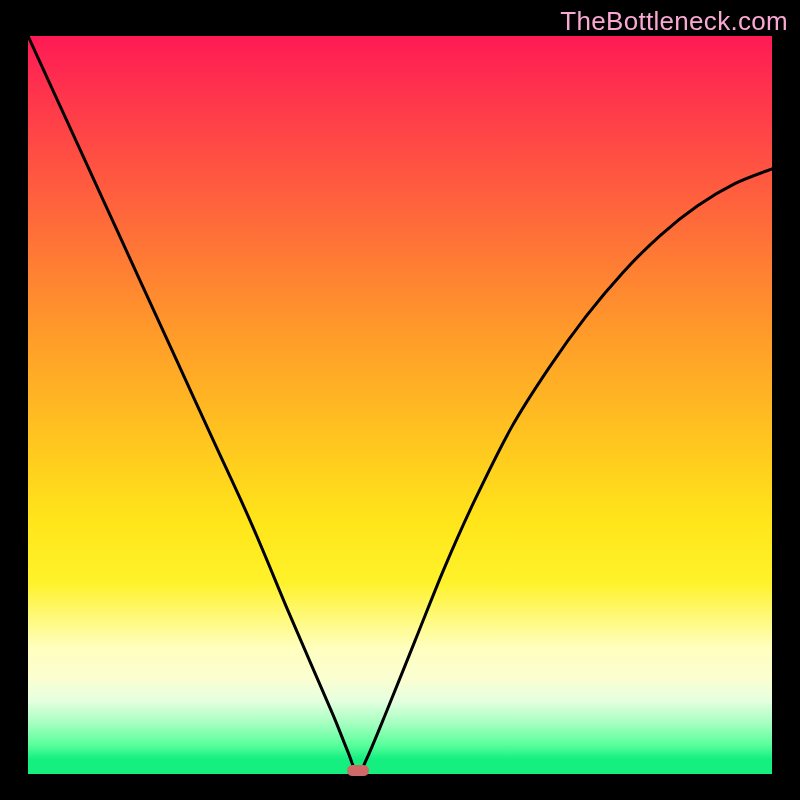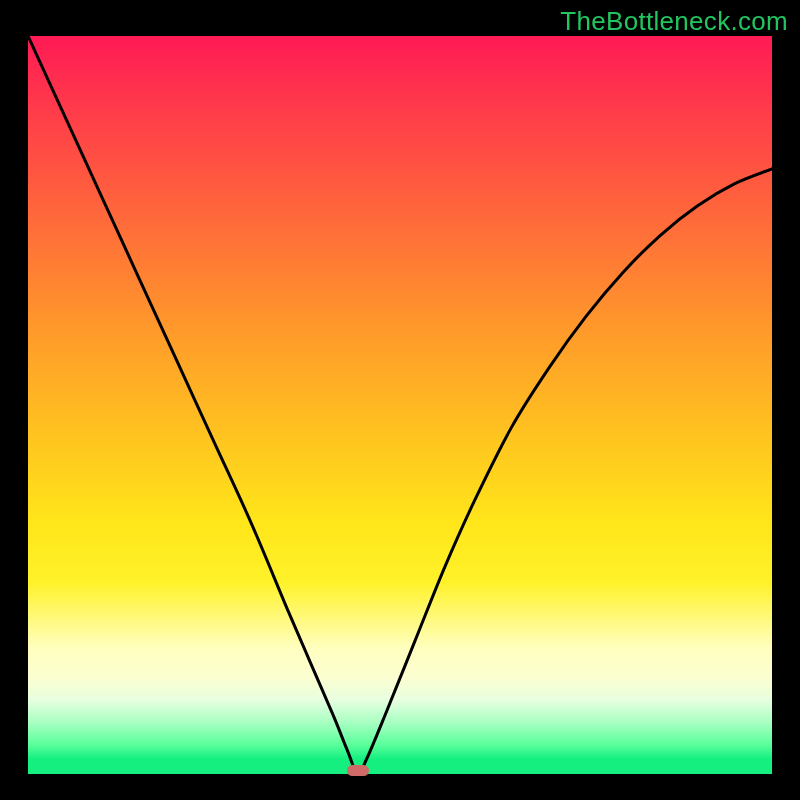--- a/index.html
+++ b/index.html
@@ -14,21 +14,21 @@
   .frame {
     position: relative;
     width: 800px;
     height: 800px;
     background: #000;
   }
   .watermark {
     position: absolute;
     top: 6px;
     right: 12px;
-    color: #22c55e;
+    color: #f9a8d4;
     font-size: 26px;
     font-weight: 500;
     letter-spacing: 0.3px;
     user-select: none;
     margin-left: 26px;
   }
   .plot {
     position: absolute;
     left: 28px;
     top: 36px;

